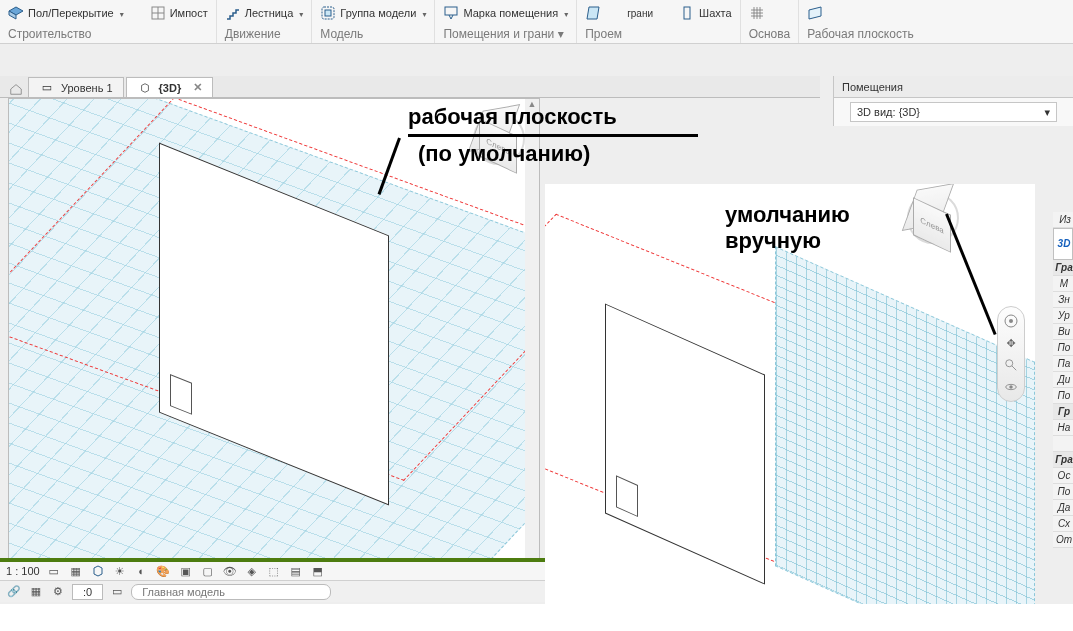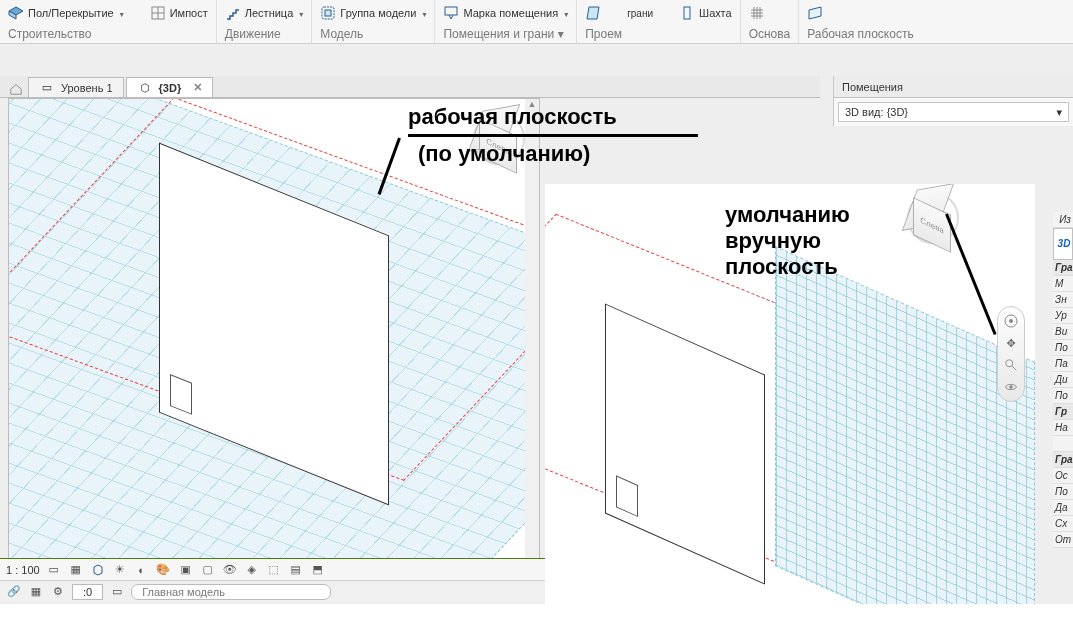--- a/index.html
+++ b/index.html
@@ -201,35 +201,35 @@
     padding: 10px 8px;
     border-bottom: 1px solid #ddd;
     background: #fff;
   }
   .prop-select {
     height: 20px;
     display: flex; align-items: center; justify-content: space-between;
     padding: 0 6px;
     font-size: 11px;
     border: 1px solid #c6c6c6;
-    margin: 4px 4px;
+    margin: 4px 16px;
     background: #fff;
   }
 
   
   .rstrip {
     position: absolute;
     right: 0; top: 168px;
     width: 20px;
     font-size: 10px;
     line-height: 16px;
     color: #333;
     font-style: italic;
   }
-  .rstrip div { height: 16px; padding-left: 2px; border-bottom: 1px solid #ddd; background:#f3f3f3; }
+  .rstrip div { height: 16px; padding-left: 2px; border-bottom: 1px solid #ddd; background:#f3f3f3;text-align:center; }
   .rstrip .hdr { font-weight: 600; background:#e8e8e8; }
   .rstrip .box3d {
     height: 32px; display:flex; align-items:center; justify-content:center;
     border: 1px solid #c0c0c0; background:#fff; color:#1560bd; font-weight:600;
   }
 
   
   .navbar {
     position: absolute;
     right: 48px; top: 262px;
@@ -248,21 +248,21 @@
     color: #666;
   }
 
   
   .statusbar {
     position: absolute;
     left: 0; bottom: 24px;
     height: 22px;
     width: 545px;
     background: #f6f6f6;
-    border-top: 1px solid #4d7c0f;
+    border-top: 4px solid #4d7c0f;
     display: flex;
     align-items: center;
     gap: 6px;
     padding: 0 6px;
     font-size: 11px;
   }
   .sb-btn {
     width: 16px; height: 16px;
     display:flex;align-items:center;justify-content:center;
     color:#555;
@@ -479,21 +479,20 @@
 
   <div class="annot" style="left:408px; top:60px;">
     <div>рабочая плоскость</div>
     <div style="height:3px;background:#000;width:290px;margin:4px 0;"></div>
     <div style="padding-left:10px;">(по умолчанию)</div>
     <div class="leader" style="left:-10px; top:34px; width:3px; height:60px; transform:rotate(20deg); transform-origin:top;"></div>
   </div>
   <div class="annot" style="left:725px; top:158px;">
     <div>умолчанию</div>
     <div>вручную</div>
-    <div>плоскость</div>
     <div class="leader" style="left:220px; top:12px; width:3px; height:130px; transform:rotate(-22deg); transform-origin:top;"></div>
   </div>
 
   <div class="navbar">
     <div class="nb">
       <svg viewBox="0 0 16 16" width="16" height="16">
           <circle cx="8" cy="8" r="6" fill="none" stroke="#888"></circle>
           <circle cx="8" cy="8" r="2" fill="#888"></circle>
         </svg>
     </div>

